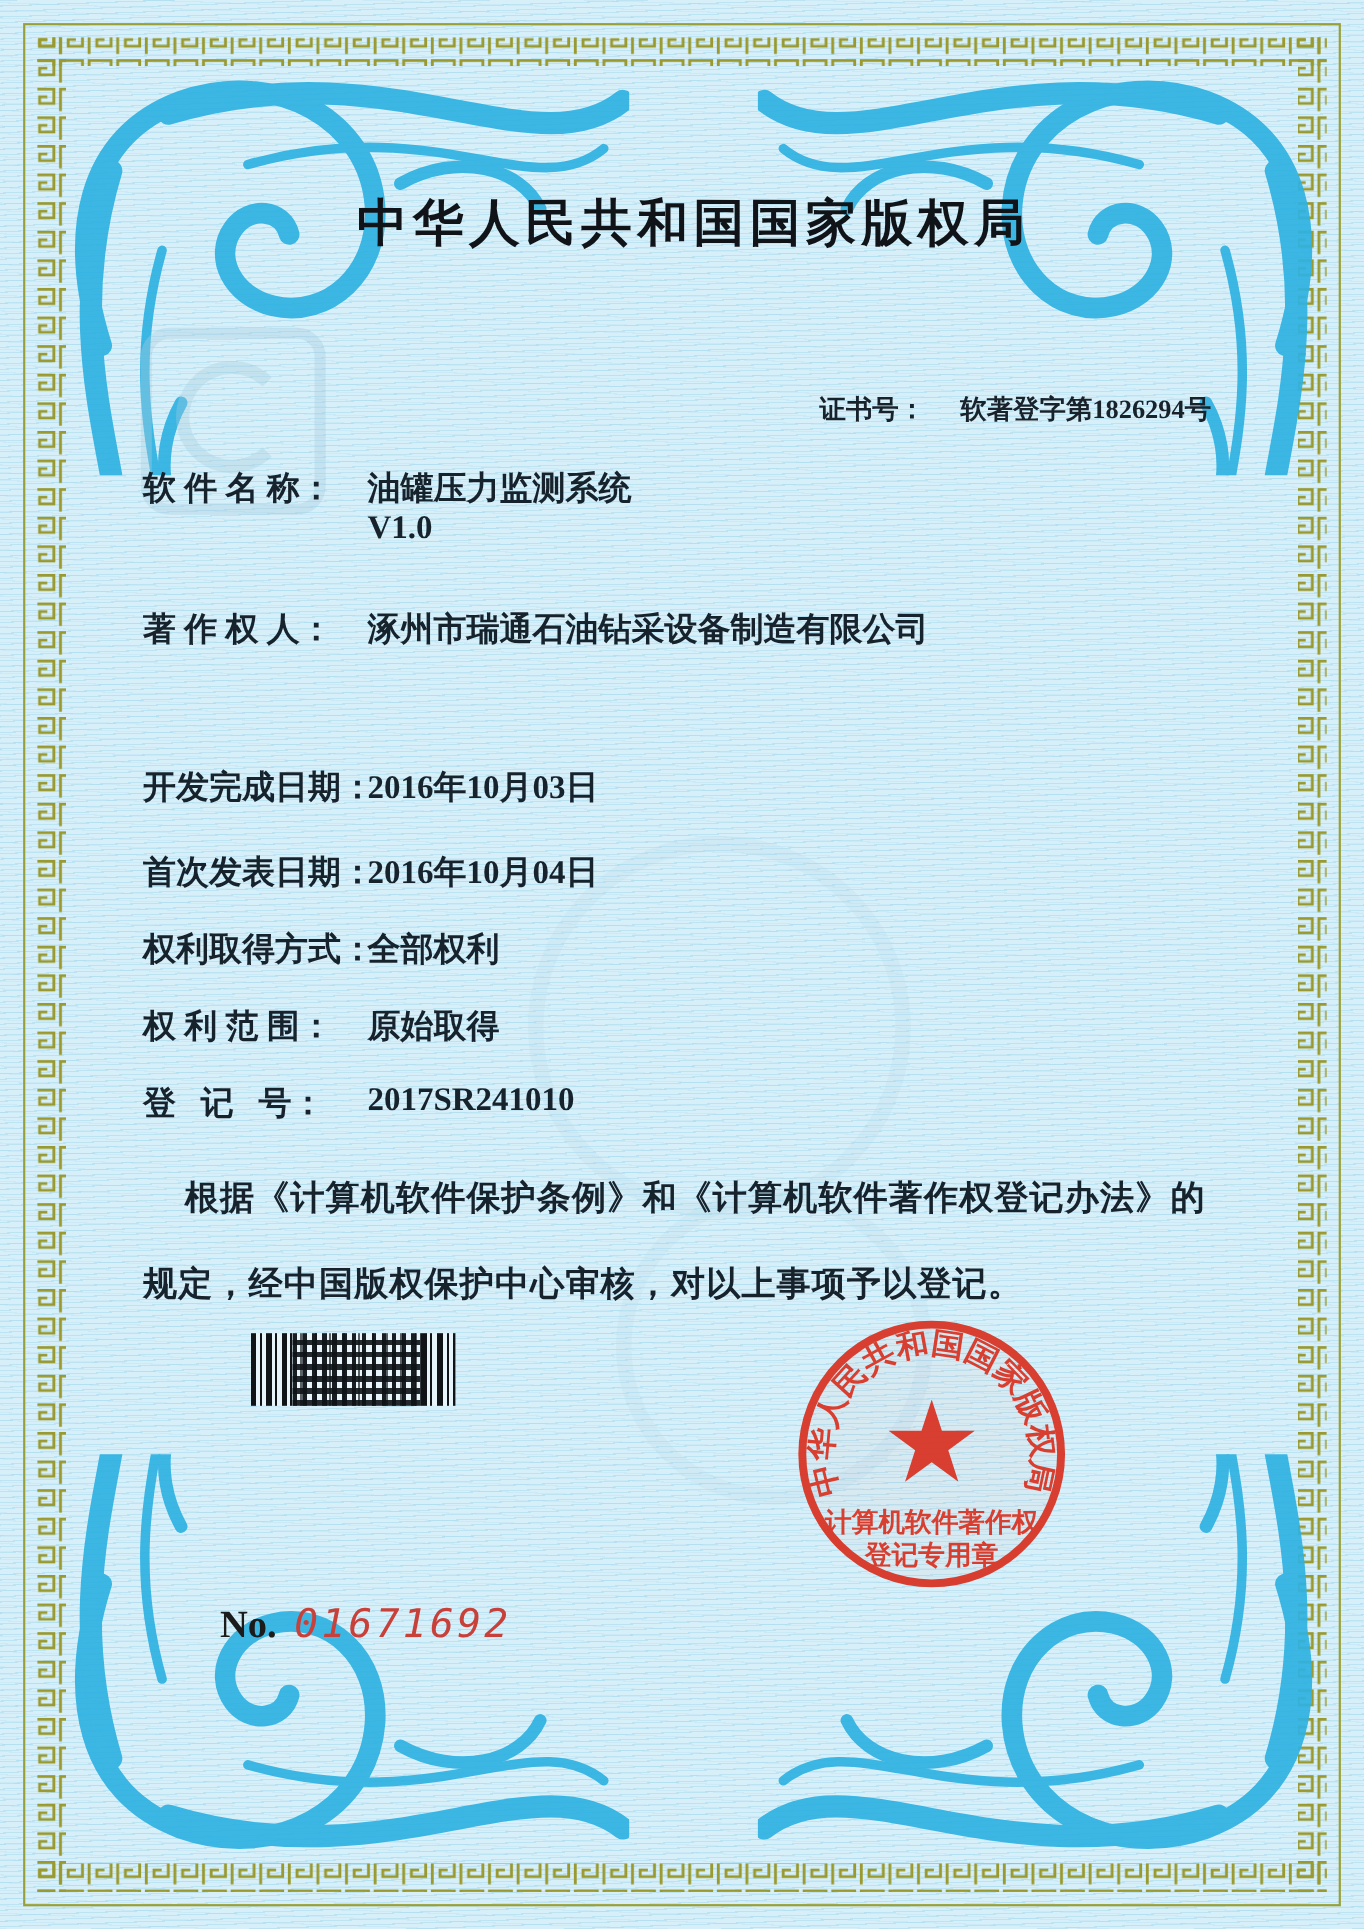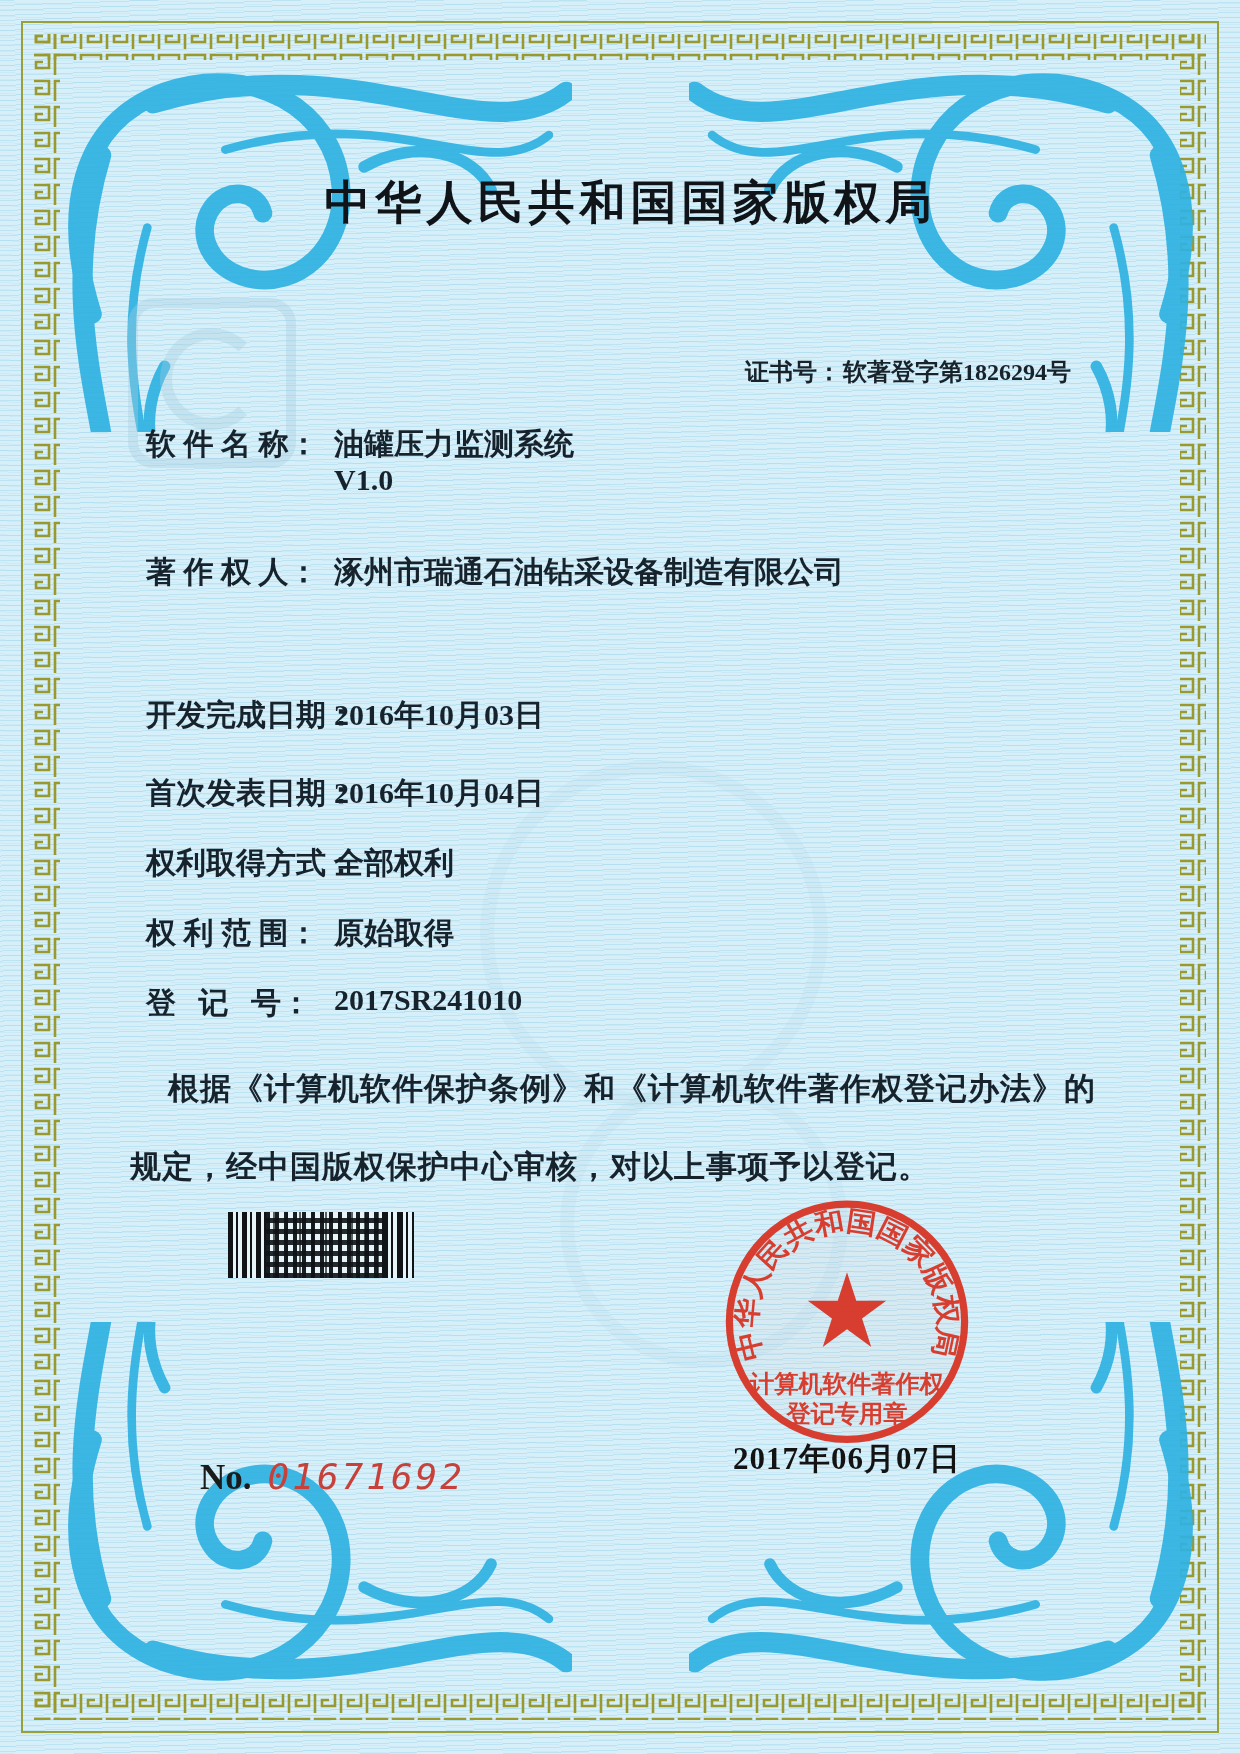--- a/index.html
+++ b/index.html
@@ -22,23 +22,23 @@
   .wm-logo{position:absolute;left:128px;top:298px;width:148px;height:150px;
     border:10px solid rgba(165,205,223,.38);border-radius:26px;}
   .wm-logo::after{content:"";position:absolute;left:22px;top:20px;width:78px;height:78px;
     border:12px solid rgba(165,205,223,.34);border-radius:50%;border-right-color:transparent;}
   .wm-ring{position:absolute;border:14px solid rgba(168,213,233,.16);border-radius:50%;}
   .authority{position:absolute;left:0;right:0;top:172px;text-align:center;
     font-size:46px;font-weight:700;letter-spacing:5px;color:#101418;}
   .cert-title{position:absolute;left:0;right:0;top:250px;text-align:center;
     font-size:57px;font-weight:700;letter-spacing:7px;color:#0e1216;}
   .certno{position:absolute;left:745px;top:356px;font-size:24px;font-weight:700;
-    display:flex;gap:2px;color:#18222b;}
+    display:flex;gap:32px;color:#18222b;}
   .row{position:absolute;font-size:30px;font-weight:700;color:#16222c;}
-  .row .label{position:absolute;left:0;white-space:pre;margin-left:16px;}
+  .row .label{position:absolute;left:0;white-space:pre;}
   .row .value{position:absolute;left:204px;white-space:pre;}
   .statement{position:absolute;font-size:31px;font-weight:600;letter-spacing:1px;color:#16222c;white-space:pre;}
   .barcode{position:absolute;left:228px;top:1212px;width:186px;height:66px;display:flex;}
   .bc-left{width:38px;background:
     repeating-linear-gradient(90deg,#101417 0 5px,#e7f5fa 5px 8px,#101417 8px 10px,#e7f5fa 10px 14px);}
   .bc-mid{flex:1;background-color:#e7f5fa;background-image:
     repeating-linear-gradient(90deg, rgba(13,18,22,.95) 0 4px, transparent 4px 9px),
     repeating-linear-gradient(0deg, rgba(13,18,22,.9) 0 5px, transparent 5px 11px),
     repeating-linear-gradient(90deg, transparent 0 7px, rgba(13,18,22,.65) 7px 9px, transparent 9px 13px);}
   .bc-right{width:32px;background:
@@ -180,20 +180,19 @@
       </defs>
       <text font-size="27" font-weight="700" fill="#d9301f" font-family="Liberation Serif, DejaVu Serif, serif">
         <textPath href="#sealArc" startOffset="0" textLength="344" lengthAdjust="spacingAndGlyphs">中华人民共和国国家版权局</textPath>
       </text>
       <polygon fill="#d9301f" points="130,72 139,99.6 168,99.6 144.6,116.7 153.5,144.4 130,127.3 106.5,144.4 115.4,116.7 92,99.6 121,99.6"></polygon>
       <text x="130" y="188" text-anchor="middle" font-size="23.5" font-weight="700" fill="#d9301f" font-family="Liberation Serif, DejaVu Serif, serif">计算机软件著作权</text>
       <text x="130" y="217" text-anchor="middle" font-size="23.5" font-weight="700" fill="#d9301f" font-family="Liberation Serif, DejaVu Serif, serif">登记专用章</text>
     </g>
   </svg>
 
-  <div class="seal-date">2017年06月07日</div>
 
   <div class="serial">
     <span class="no">No.</span>
     <span class="num">01671692</span>
   </div>
 
 </div>
 
 </body></html>

